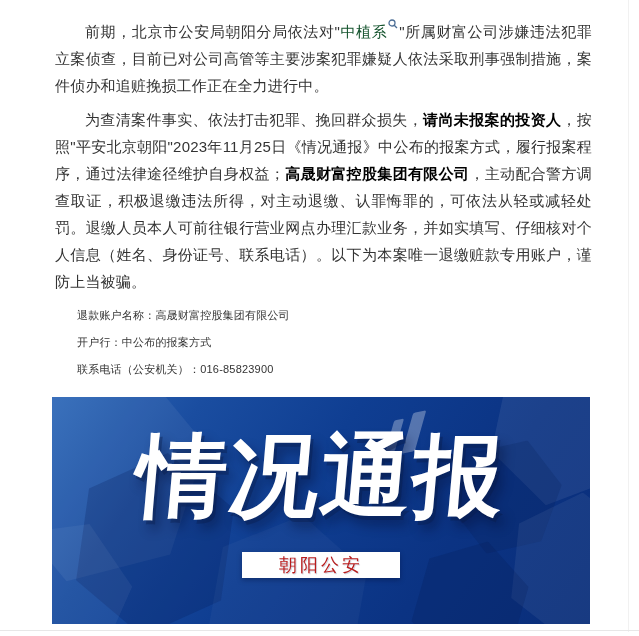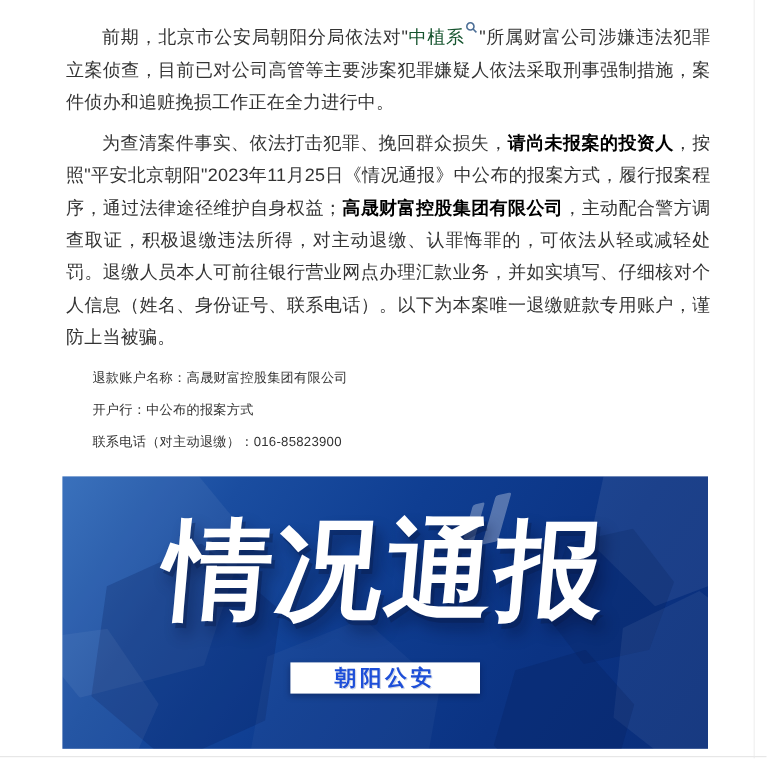--- a/index.html
+++ b/index.html
@@ -28,21 +28,21 @@
   .streak { position:absolute; background:rgba(255,255,255,0.30); transform:skewX(-28deg) rotate(-14deg); border-radius:2px; }
   .streak.s1 { left:338px; top:22px; width:9px; height:34px; }
   .streak.s2 { left:356px; top:14px; width:12px; height:42px; }
   .banner-title { position:absolute; left:0; top:32px; width:100%; text-align:center;
                   font-size:90px; line-height:1.05; font-weight:bold; color:#ffffff; letter-spacing:2px;
                   transform:skewX(-5deg); font-family:"DejaVu Sans","Liberation Sans",sans-serif;
                   text-shadow:3px 4px 0 rgba(8,25,70,0.35), 7px 9px 12px rgba(4,14,50,0.45); }
   .banner-ribbon { position:absolute; left:50%; top:155px; transform:translateX(-50%);
                    width:158px; height:26px; background:#ffffff; box-shadow:0 2px 5px rgba(0,10,40,0.35);
                    display:flex; align-items:center; justify-content:center; }
-  .banner-ribbon span { font-size:18px; font-weight:bold; color:#1d4ed8; letter-spacing:3px;
+  .banner-ribbon span { font-size:18px; font-weight:normal; color:#b91c1c; letter-spacing:3px;
                         text-shadow:1px 1px 0 rgba(28,58,120,0.2); }
   .bottom-divider { position:absolute; left:0; top:630px; width:639px; border-top:1px solid #e7e7e7; }
 </style>
 </head>
 <body>
 
 <div class="page">
   <div class="edge-line"></div>
 
   <div class="content">
@@ -50,21 +50,21 @@
     <p class="para"><span>前期，北京市公安局朝阳分局依法对"</span><a class="entity-link">中植系</a><span class="sup-search"><svg width="10" height="10" viewBox="0 0 10 10">
             <circle cx="4" cy="4" r="3" fill="none" stroke="#4c6e96" stroke-width="1.3"></circle>
             <line x1="6.2" y1="6.2" x2="9" y2="9" stroke="#4c6e96" stroke-width="1.3"></line>
           </svg></span><span>"所属财富公司涉嫌违法犯罪立案侦查，目前已对公司高管等主要涉案犯罪嫌疑人依法采取刑事强制措施，案件侦办和追赃挽损工作正在全力进行中。</span></p>
 
     <p class="para"><span>为查清案件事实、依法打击犯罪、挽回群众损失，</span><b>请尚未报案的投资人</b><span>，按照"平安北京朝阳"2023年11月25日《情况通报》中公布的报案方式，履行报案程序，通过法律途径维护自身权益；</span><b>高晟财富控股集团有限公司</b><span>，主动配合警方调查取证，积极退缴违法所得，对主动退缴、认罪悔罪的，可依法从轻或减轻处罚。退缴人员本人可前往银行营业网点办理汇款业务，并如实填写、仔细核对个人信息（姓名、身份证号、联系电话）。以下为本案唯一退缴赃款专用账户，谨防上当被骗。</span></p>
 
     <div class="details">
       <div class="detail-row"><span>退款账户名称：</span><span>高晟财富控股集团有限公司</span></div>
       <div class="detail-row"><span>开户行：</span><span>中公布的报案方式</span></div>
-      <div class="detail-row"><span>联系电话（对主动退缴）：</span><span>016-85823900</span></div>
+      <div class="detail-row"><span>联系电话（公安机关）：</span><span>016-85823900</span></div>
     </div>
 
     <div class="banner">
       <div class="hx hx1"></div>
       <div class="hx hx2"></div>
       <div class="hx hx3"></div>
       <div class="hx hx4"></div>
       <div class="hx hx5"></div>
       <div class="hx hx6"></div>
       <div class="hx hx7"></div>

